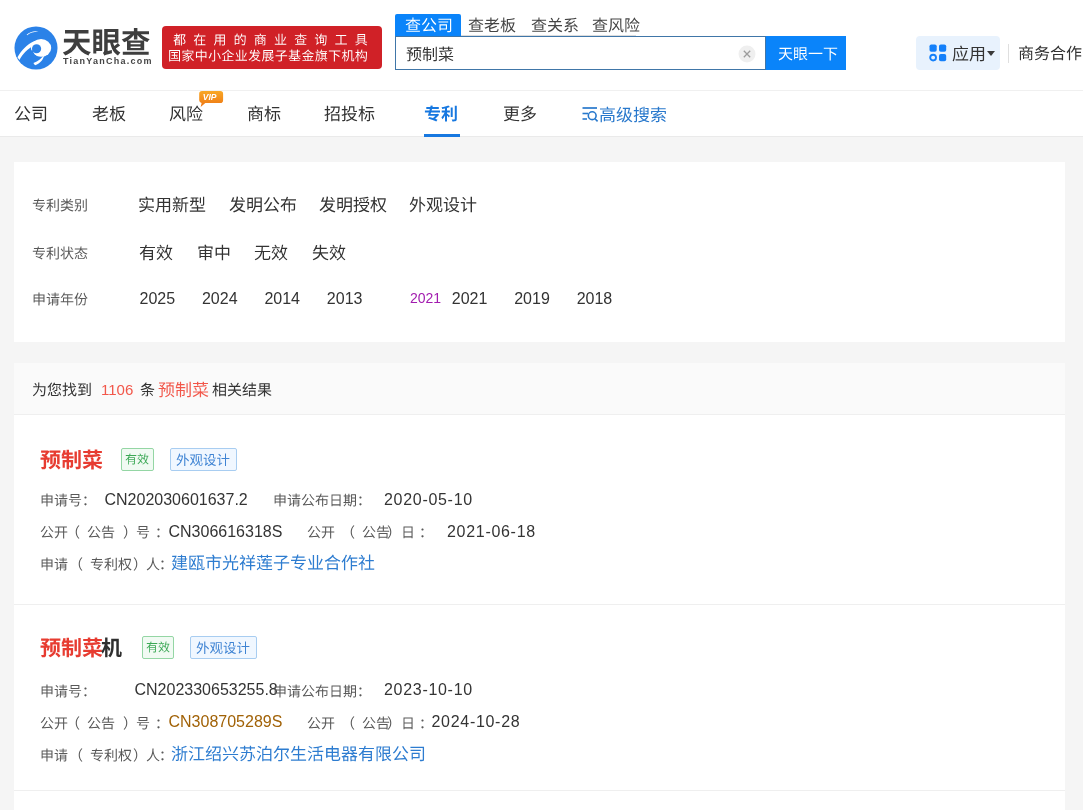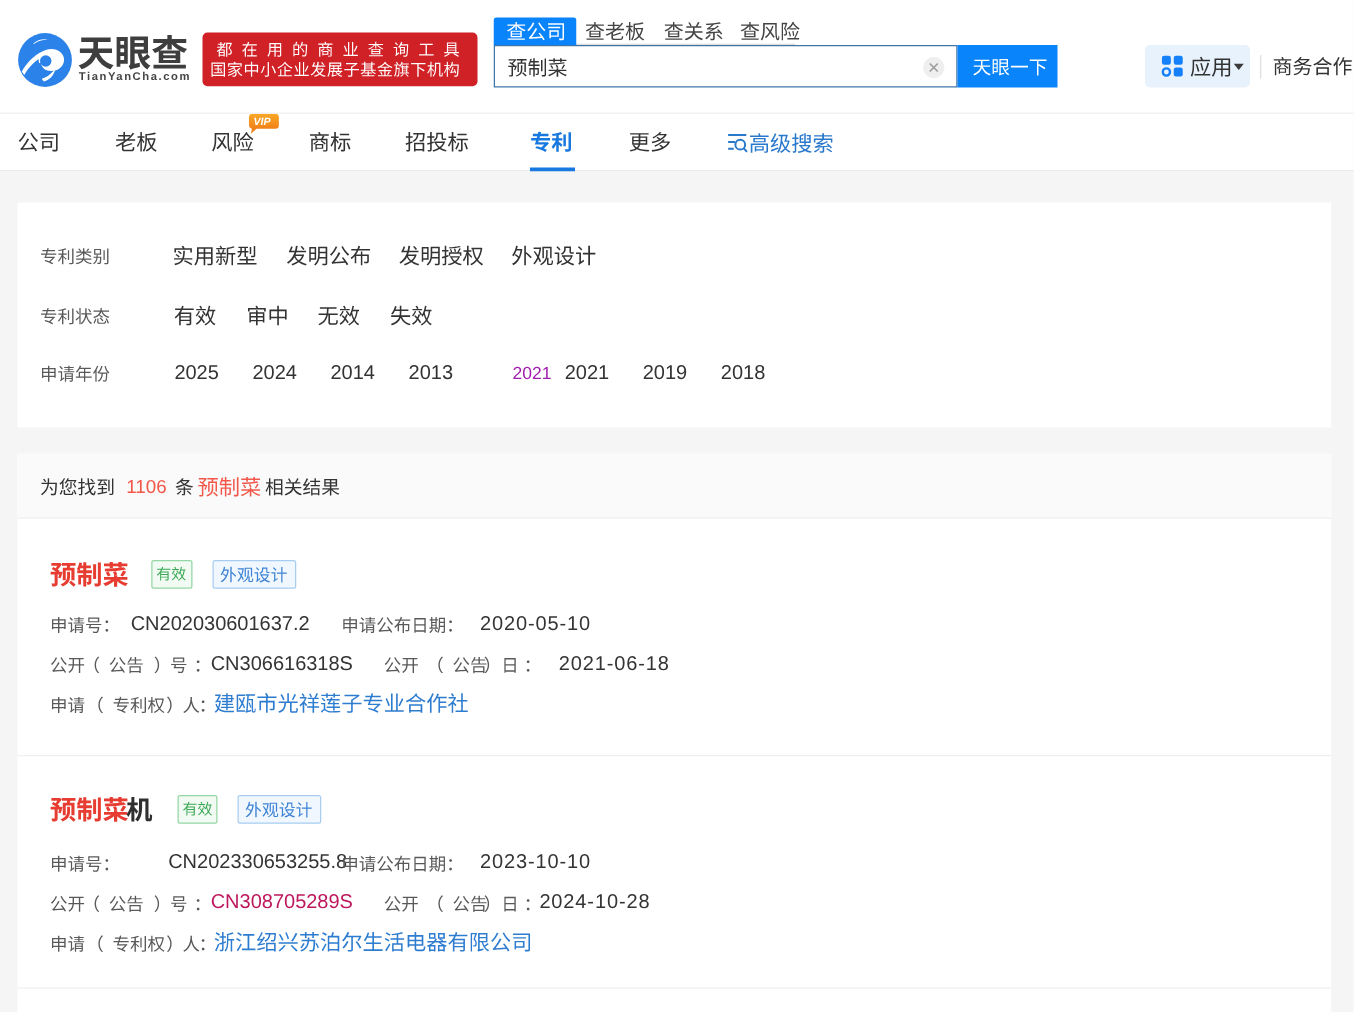--- a/index.html
+++ b/index.html
@@ -282,21 +282,21 @@
     </svg>
     <svg style="position:absolute;overflow:visible;left:122.7px;top:715.68px" width="14.0" height="14.7" viewBox="0 0 14.0 14.7">
       <path fill="#595959" d="M4.3 7C4.3 4.3 3.2 2 1.5 0.3L0.6 0.8C2.3 2.4 3.2 4.5 3.2 7C3.2 9.5 2.3 11.6 0.6 13.2L1.5 13.7C3.2 12 4.3 9.7 4.3 7Z"></path>
     </svg>
     <svg style="position:absolute;overflow:visible;left:136.1px;top:715.68px" width="14.0" height="14.7" viewBox="0 0 14.0 14.7">
       <path fill="#595959" d="M3.6 2.1H10.3V4H3.6ZM2.6 1.1V4.9H11.4V1.1ZM0.9 6.2V7.1H3.8C3.5 8 3.1 9 2.8 9.6H10.2C9.9 11.3 9.6 12.1 9.3 12.3C9.1 12.4 8.9 12.5 8.6 12.5C8.2 12.5 7.2 12.4 6.2 12.3C6.4 12.6 6.6 13 6.6 13.4C7.5 13.4 8.5 13.4 8.9 13.4C9.5 13.4 9.8 13.3 10.2 13C10.7 12.6 11 11.5 11.4 9.2C11.4 9 11.4 8.7 11.4 8.7H4.4L4.9 7.1H13.1V6.2Z"></path>
     </svg>
     <svg style="position:absolute;overflow:visible;left:154.5px;top:715.68px" width="14.0" height="14.7" viewBox="0 0 14.0 14.7">
       <path fill="#595959" d="M3.5 5.5C4.1 5.5 4.6 5.1 4.6 4.5C4.6 3.8 4.1 3.4 3.5 3.4C2.9 3.4 2.4 3.8 2.4 4.5C2.4 5.1 2.9 5.5 3.5 5.5ZM3.5 12.4C4.1 12.4 4.6 12 4.6 11.3C4.6 10.7 4.1 10.3 3.5 10.3C2.9 10.3 2.4 10.7 2.4 11.3C2.4 12 2.9 12.4 3.5 12.4Z"></path>
     </svg>
-    <div class="t" style="left:168.5px;top:714.46px;font-size:16px;color:#be185d;font-weight:normal;">CN308705289S</div>
+    <div class="t" style="left:168.5px;top:714.46px;font-size:16px;color:#a16207;font-weight:normal;">CN308705289S</div>
     <svg style="position:absolute;overflow:visible;left:306.5px;top:715.68px" width="28.0" height="14.7" viewBox="0 0 28.0 14.7">
       <path fill="#595959" d="M4.5 1C3.7 3.1 2.3 5.1 0.7 6.3C1 6.5 1.5 6.9 1.7 7.1C3.2 5.7 4.7 3.6 5.7 1.3ZM9.3 0.9 8.3 1.3C9.4 3.4 11.1 5.7 12.6 7.1C12.8 6.8 13.2 6.4 13.5 6.2C12 5 10.2 2.8 9.3 0.9ZM2.3 12.5C2.8 12.3 3.5 12.3 10.9 11.8C11.3 12.3 11.6 12.9 11.9 13.3L12.9 12.8C12.2 11.5 10.8 9.5 9.5 8L8.6 8.5C9.1 9.2 9.7 10 10.3 10.8L3.7 11.2C5.1 9.5 6.5 7.4 7.7 5.3L6.5 4.8C5.4 7.2 3.7 9.6 3.1 10.2C2.6 10.9 2.2 11.3 1.8 11.4C2 11.7 2.2 12.3 2.3 12.5ZM23.1 2.5V6.5H19.2V5.9V2.5ZM14.7 6.5V7.5H18C17.8 9.4 17.1 11.3 14.8 12.7C15 12.9 15.4 13.2 15.6 13.5C18.2 11.9 18.9 9.7 19.1 7.5H23.1V13.5H24.2V7.5H27.3V6.5H24.2V2.5H26.9V1.5H15.2V2.5H18.1V5.9L18.1 6.5Z"></path>
     </svg>
     <svg style="position:absolute;overflow:visible;left:341.2px;top:715.68px" width="14.0" height="14.7" viewBox="0 0 14.0 14.7">
       <path fill="#595959" d="M9.7 7C9.7 9.7 10.8 12 12.5 13.7L13.4 13.2C11.7 11.6 10.8 9.5 10.8 7C10.8 4.5 11.7 2.4 13.4 0.8L12.5 0.3C10.8 2 9.7 4.3 9.7 7Z"></path>
     </svg>
     <svg style="position:absolute;overflow:visible;left:361.8px;top:715.68px" width="28.0" height="14.7" viewBox="0 0 28.0 14.7">
       <path fill="#595959" d="M4.5 1C3.7 3.1 2.3 5.1 0.7 6.3C1 6.5 1.5 6.9 1.7 7.1C3.2 5.7 4.7 3.6 5.7 1.3ZM9.3 0.9 8.3 1.3C9.4 3.4 11.1 5.7 12.6 7.1C12.8 6.8 13.2 6.4 13.5 6.2C12 5 10.2 2.8 9.3 0.9ZM2.3 12.5C2.8 12.3 3.5 12.3 10.9 11.8C11.3 12.3 11.6 12.9 11.9 13.3L12.9 12.8C12.2 11.5 10.8 9.5 9.5 8L8.6 8.5C9.1 9.2 9.7 10 10.3 10.8L3.7 11.2C5.1 9.5 6.5 7.4 7.7 5.3L6.5 4.8C5.4 7.2 3.7 9.6 3.1 10.2C2.6 10.9 2.2 11.3 1.8 11.4C2 11.7 2.2 12.3 2.3 12.5ZM17.5 0.7C16.9 2.3 16 3.9 15 4.9C15.3 5 15.8 5.3 16 5.4C16.4 4.9 16.9 4.3 17.3 3.5H20.8V5.8H14.9V6.7H27.2V5.8H21.9V3.5H26.2V2.6H21.9V0.6H20.8V2.6H17.8C18.1 2 18.3 1.5 18.5 0.9ZM16.6 8.1V13.6H17.6V12.8H24.5V13.5H25.6V8.1ZM17.6 11.8V9.1H24.5V11.8Z"></path>
     </svg>
     <svg style="position:absolute;overflow:visible;left:387.3px;top:715.68px" width="14.0" height="14.7" viewBox="0 0 14.0 14.7">

